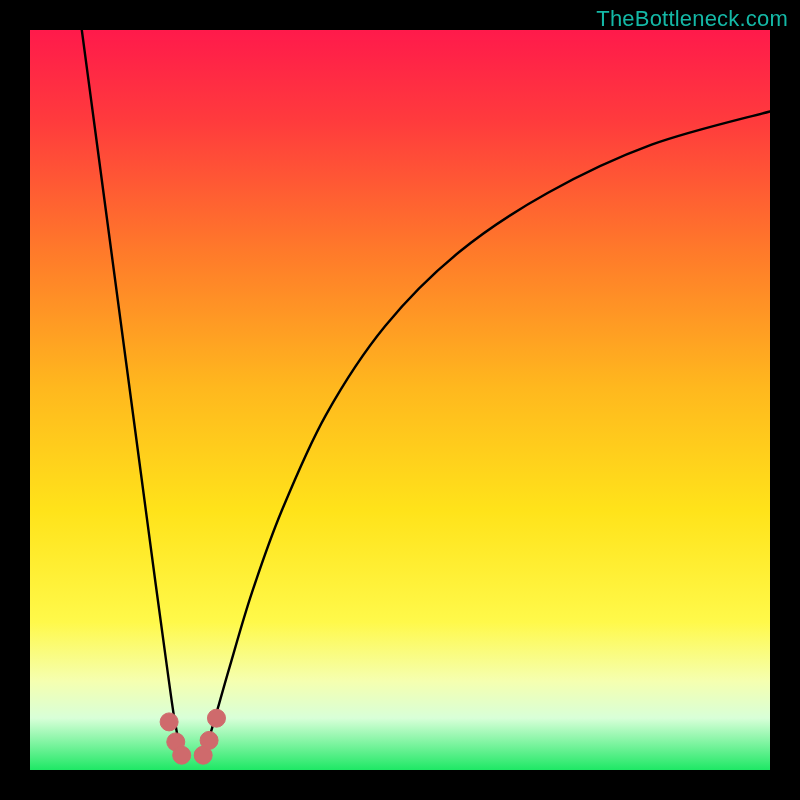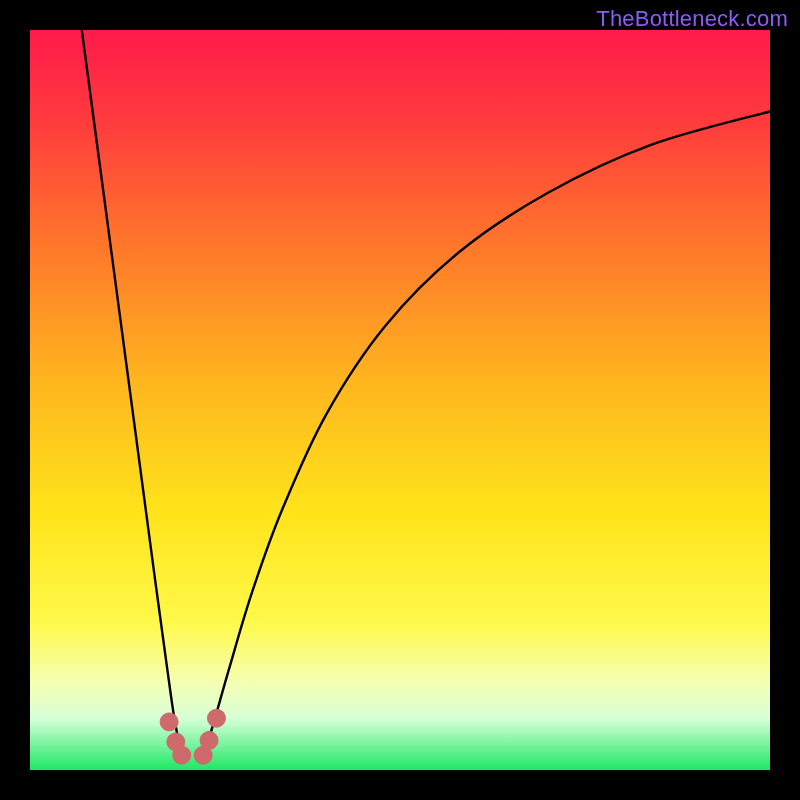--- a/index.html
+++ b/index.html
@@ -32,21 +32,21 @@
   .curve-svg {
     position: absolute;
     left: 0; top: 0;
     width: 740px;
     height: 740px;
   }
   .watermark {
     position: absolute;
     top: 6px;
     right: 12px;
-    color: #8b5cf6;
+    color: #14b8a6;
     font-size: 22px;
     font-weight: 500;
     letter-spacing: 0.2px;
     user-select: none;
   }
 </style>
 </head>
 <body>
 
 <div class="outer">

